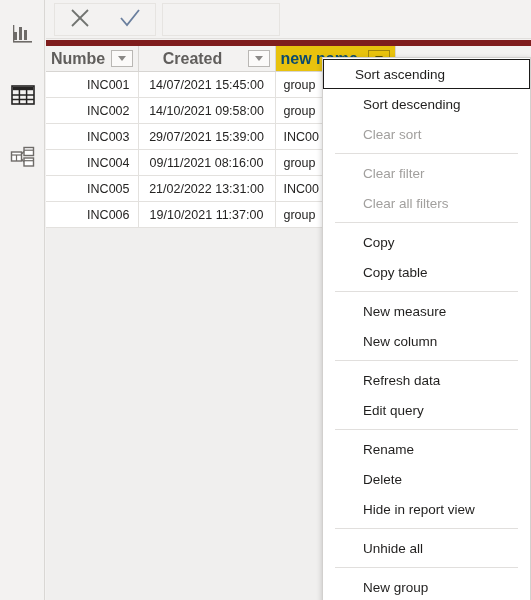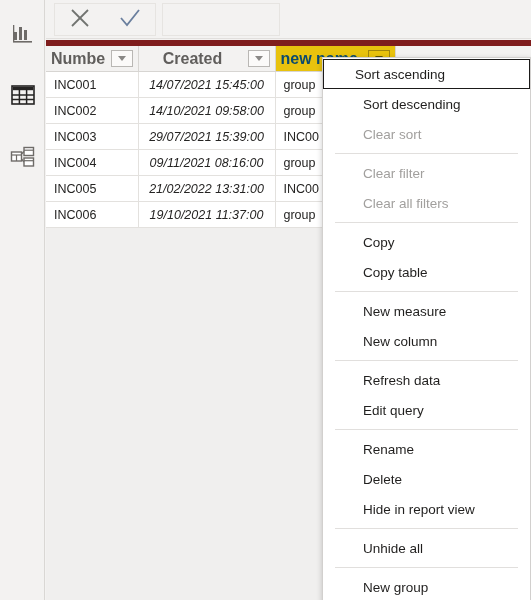--- a/index.html
+++ b/index.html
@@ -140,22 +140,22 @@
     background: #ffffff;
     border-right: 1px solid #e3e1de;
     border-bottom: 1px solid #e3e1de;
     color: #252423;
     font-size: 12.5px;
     padding: 0 8px;
     white-space: nowrap;
     overflow: hidden;
     vertical-align: middle;
   }
-  table.grid tbody td.num  { text-align: left; margin-left: 6px; }
-  table.grid tbody td.date { text-align: center; font-style: italic; }
+  table.grid tbody td.num  { text-align: right; margin-left: 6px; }
+  table.grid tbody td.date { text-align: center; }
   table.grid tbody td.newc { text-align: left; }
   table.grid tbody td.pad  { border-right: none; background: #ffffff; }
 
   
   #ctx-menu {
     position: absolute;
     left: 322px; top: 57px;
     width: 209px;
     background: #ffffff;
     border: 1px solid #d2d0ce;

